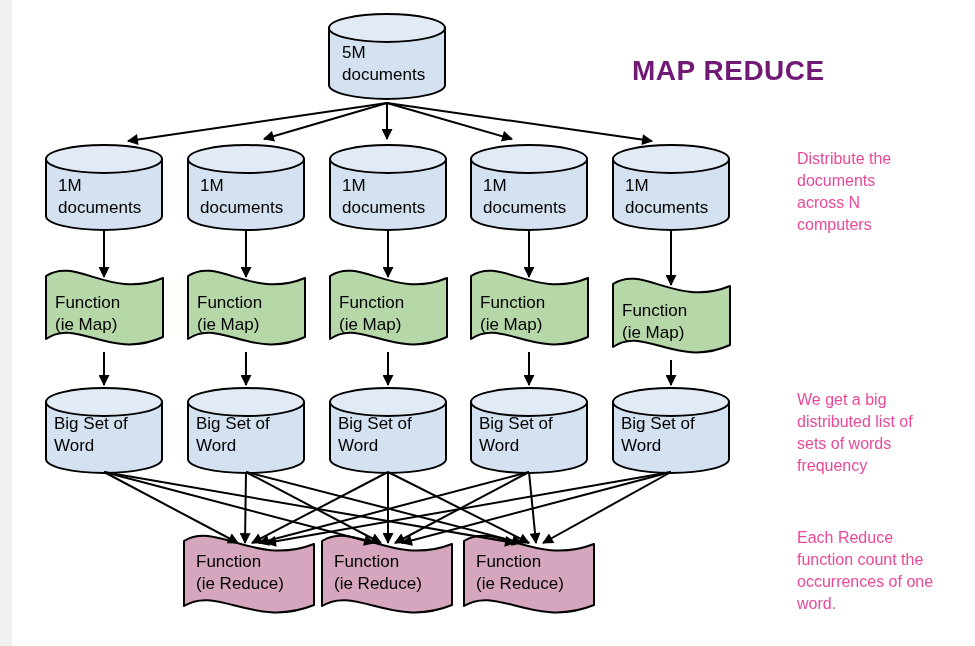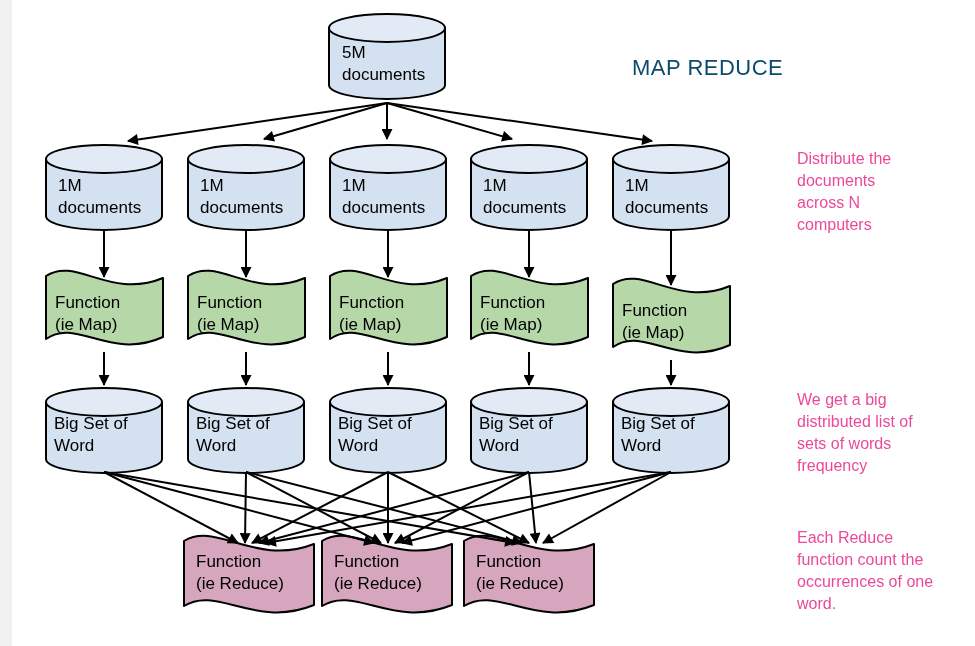--- a/index.html
+++ b/index.html
@@ -15,21 +15,21 @@
   .cyl-side { fill:var(--datastore-fill); stroke:var(--stroke); stroke-width:2; }
   .cyl-top  { fill:var(--datastore-top);  stroke:var(--stroke); stroke-width:2; }
   .flag-map    { fill:var(--map-fill);    stroke:var(--stroke); stroke-width:2; }
   .flag-reduce { fill:var(--reduce-fill); stroke:var(--stroke); stroke-width:2; }
   line.arrow { stroke:var(--stroke); stroke-width:2; marker-end:url(#arrowhead); }
 
   text.node-label { font-family:"Liberation Sans", sans-serif; font-size:17px; fill:#000; }
 
   .title {
     position:absolute; left:620px; top:55px;
-    font-size:22px; font-weight:normal; color:#0c4a6e; letter-spacing:0.5px;
+    font-size:28px; font-weight:bold; color:#701a75; letter-spacing:0.5px;
     white-space:nowrap;
   }
   .note {
     position:absolute; left:785px; width:180px;
     font-size:16px; line-height:22px; color:#ec4899;
     white-space:pre-line;
   }
   .note-1 { top:148px; }
   .note-2 { top:266px; }
   .note-3 { top:389px; }

